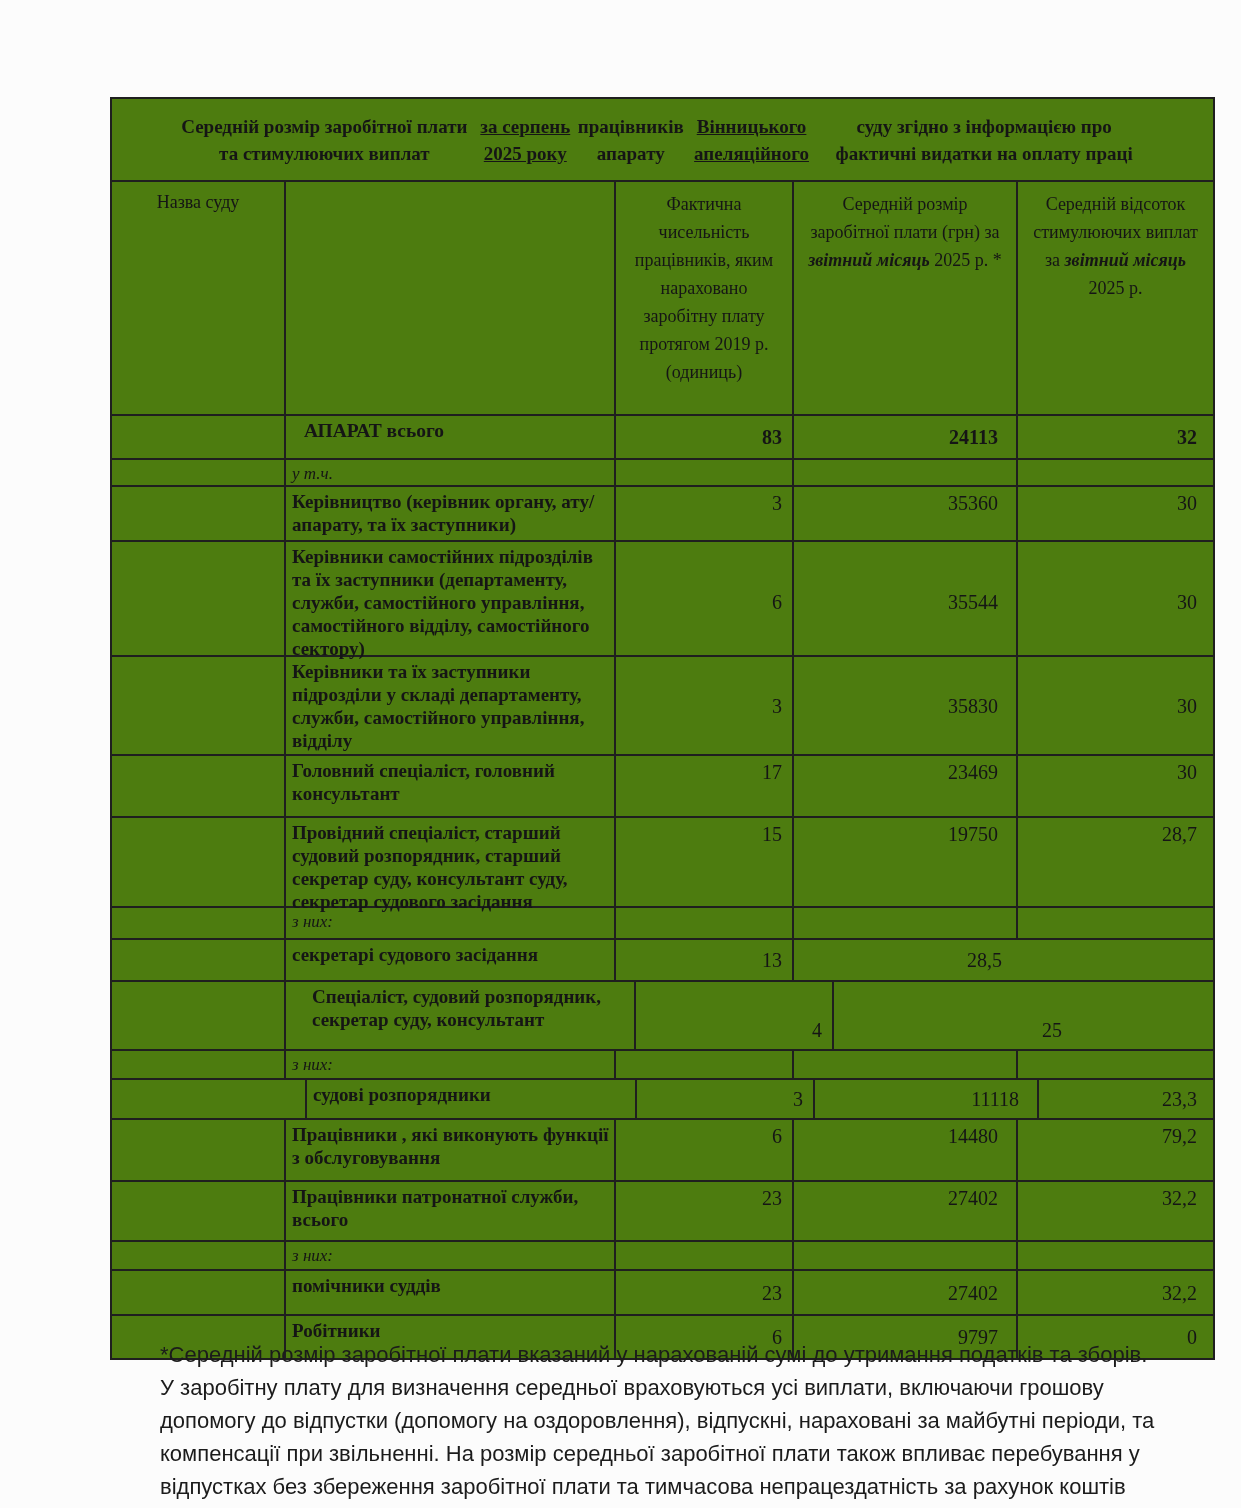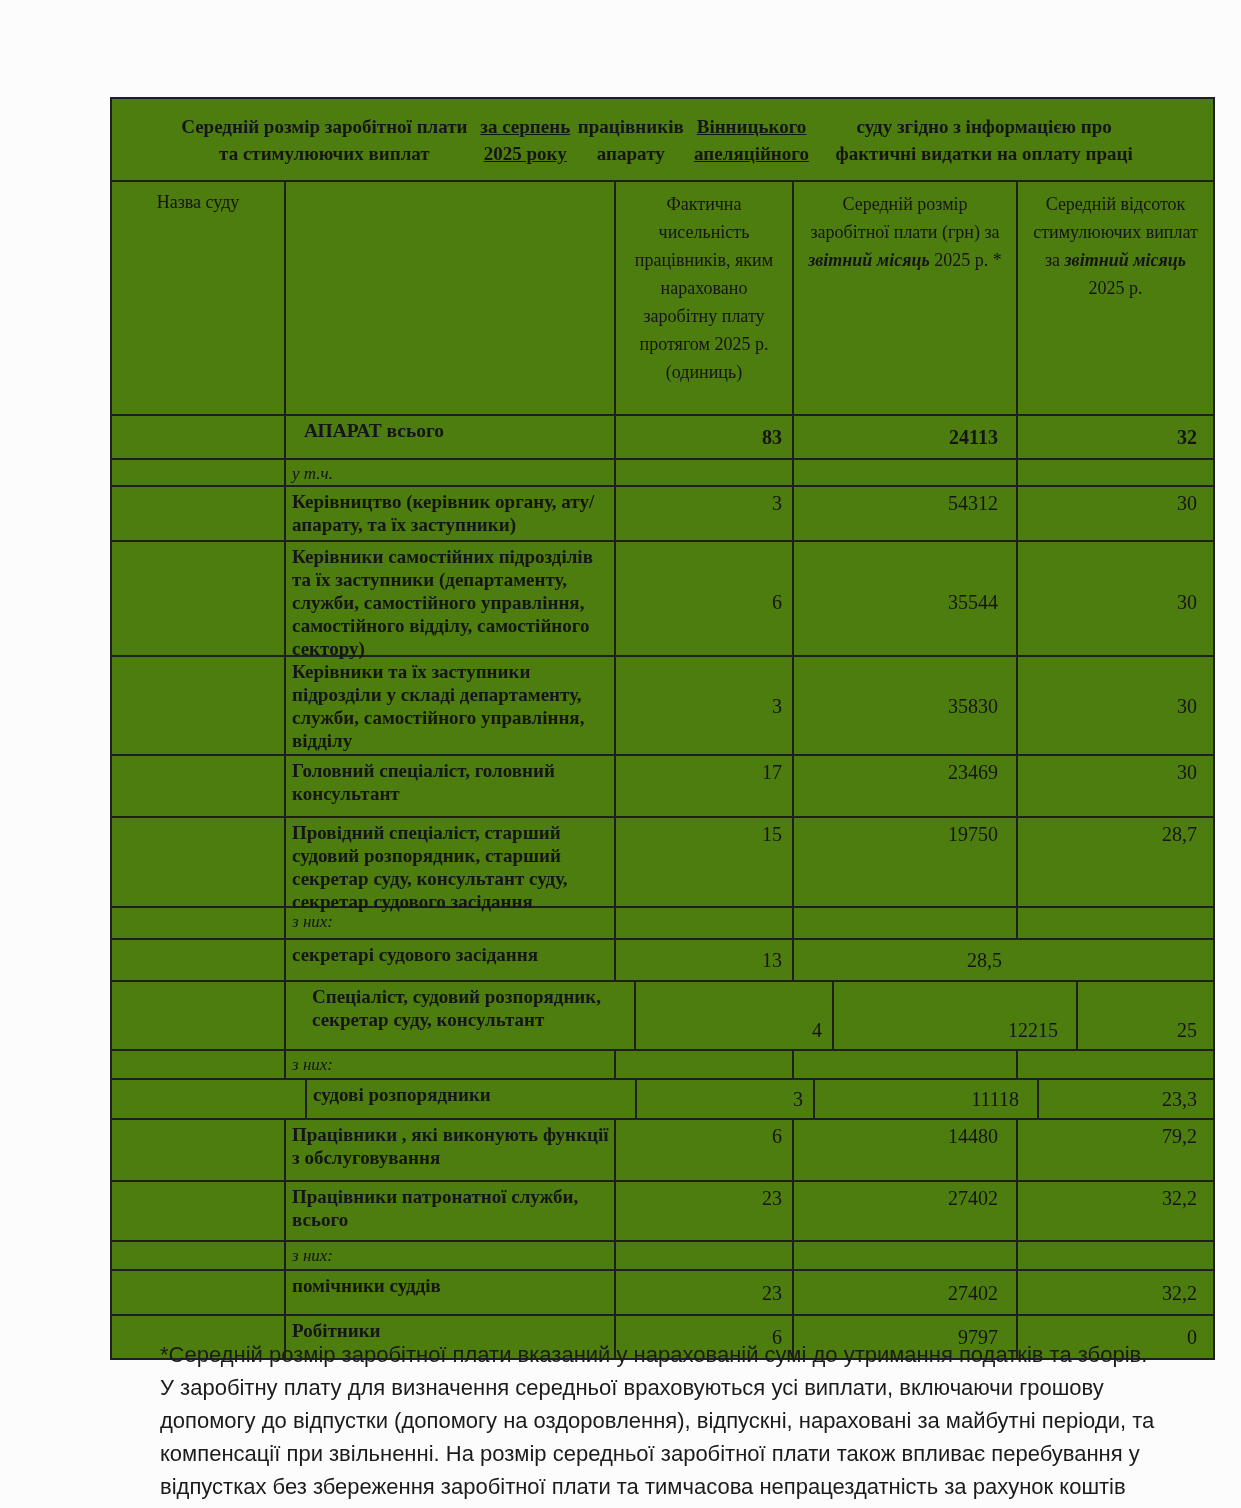--- a/index.html
+++ b/index.html
@@ -97,21 +97,21 @@
         <span>Середній розмір заробітної плати та стимулюючих виплат </span>
         <span class="u">за  серпень 2025 року</span>
         <span>  працівників апарату </span>
         <span class="u">Вінницького апеляційного</span>
         <span> суду згідно з інформацією про фактичні видатки на оплату праці</span>
       </div>
 
     <div class="grid-row header-row">
       <div class="hcell court">Назва суду</div>
       <div class="hcell"></div>
-      <div class="hcell">Фактична чисельність працівників, яким нараховано заробітну плату протягом 2025 р.  (одиниць)</div>
+      <div class="hcell">Фактична чисельність працівників, яким нараховано заробітну плату протягом 2019 р.  (одиниць)</div>
       <div class="hcell"><span>Середній розмір заробітної плати (грн) за </span><span class="emph">звітний місяць</span><span> 2025 р. *</span></div>
       <div class="hcell"><span>Середній відсоток стимулюючих виплат за </span><span class="emph">звітний місяць</span><span>  2025 р.</span></div>
     </div>
 
     <div id="rows-container">
         <div class="grid-row t-row type-total">
           <div class="c court"></div>
           <div class="c label">АПАРАТ всього</div>
           <div class="c num count">83</div>
           <div class="c num salary">24113</div>
@@ -121,21 +121,21 @@
           <div class="c court"></div>
           <div class="c label">у т.ч.</div>
           <div class="c num count"></div>
           <div class="c num salary"></div>
           <div class="c num percent"></div>
         </div>
         <div class="grid-row t-row type-data">
           <div class="c court"></div>
           <div class="c label">Керівництво (керівник органу, ату/апарату, та їх заступники)</div>
           <div class="c num count">3</div>
-          <div class="c num salary">54312</div>
+          <div class="c num salary">35360</div>
           <div class="c num percent">30</div>
         </div>
         <div class="grid-row t-row type-data">
           <div class="c court"></div>
           <div class="c label">Керівники самостійних підрозділів та їх заступники (департаменту, служби, самостійного управління, самостійного відділу, самостійного сектору)</div>
           <div class="c num count">6</div>
           <div class="c num salary">35544</div>
           <div class="c num percent">30</div>
         </div>
         <div class="grid-row t-row type-data">
@@ -169,21 +169,20 @@
         <div class="grid-row t-row type-data">
           <div class="c court"></div>
           <div class="c label">секретарі судового засідання</div>
           <div class="c num count">13</div>
           <div class="c num percent">28,5</div>
         </div>
         <div class="grid-row t-row type-data">
           <div class="c court"></div>
           <div class="c label">Спеціаліст, судовий розпорядник, секретар суду, консультант</div>
           <div class="c num count">4</div>
-          <div class="c num salary">12215</div>
           <div class="c num percent">25</div>
         </div>
         <div class="grid-row t-row type-note">
           <div class="c court"></div>
           <div class="c label">з них:</div>
           <div class="c num count"></div>
           <div class="c num salary"></div>
           <div class="c num percent"></div>
         </div>
         <div class="grid-row t-row type-data">

